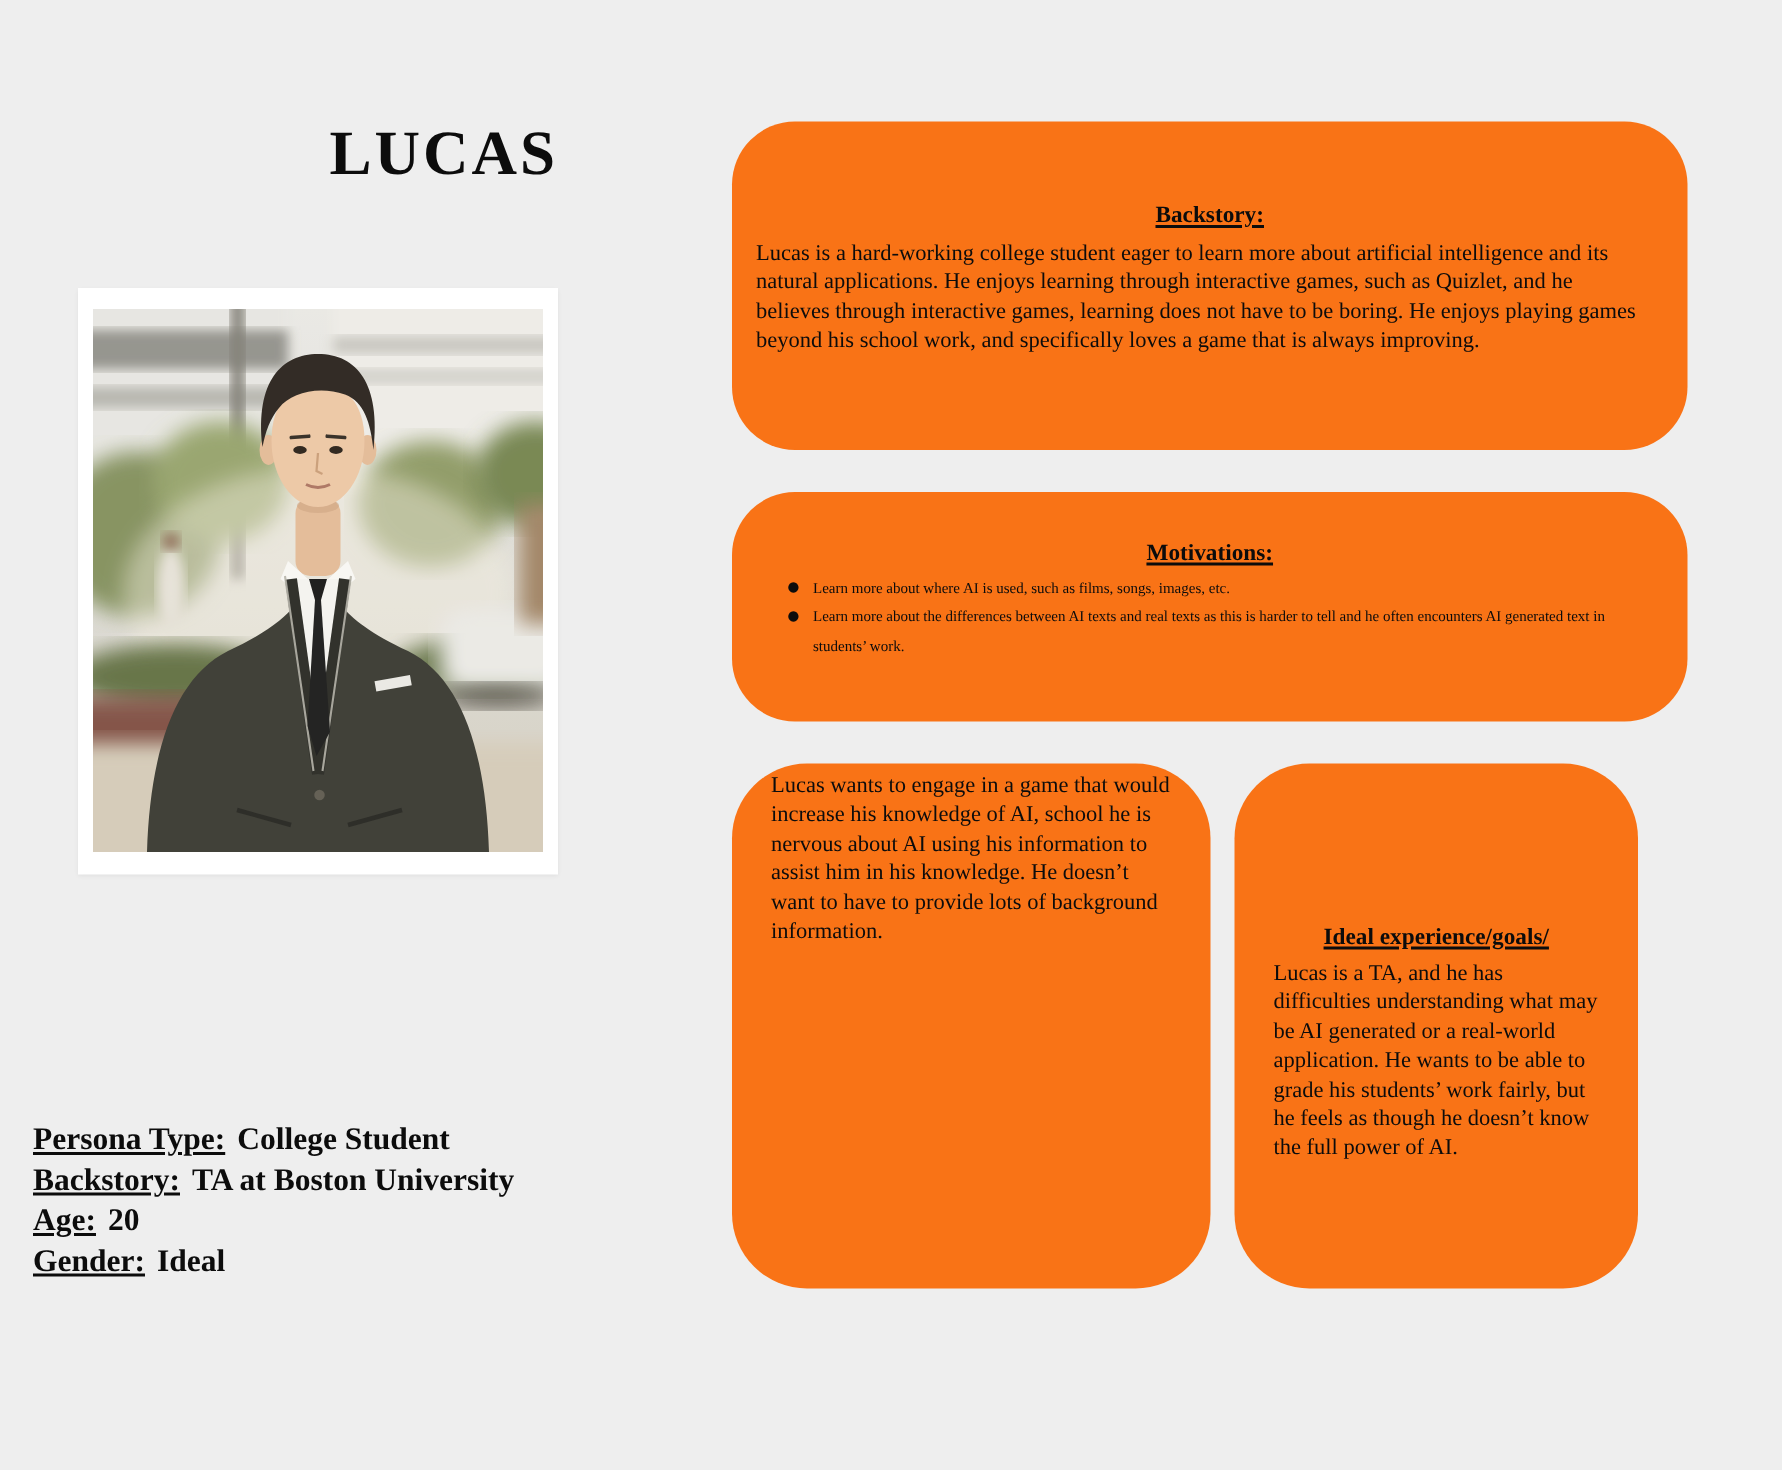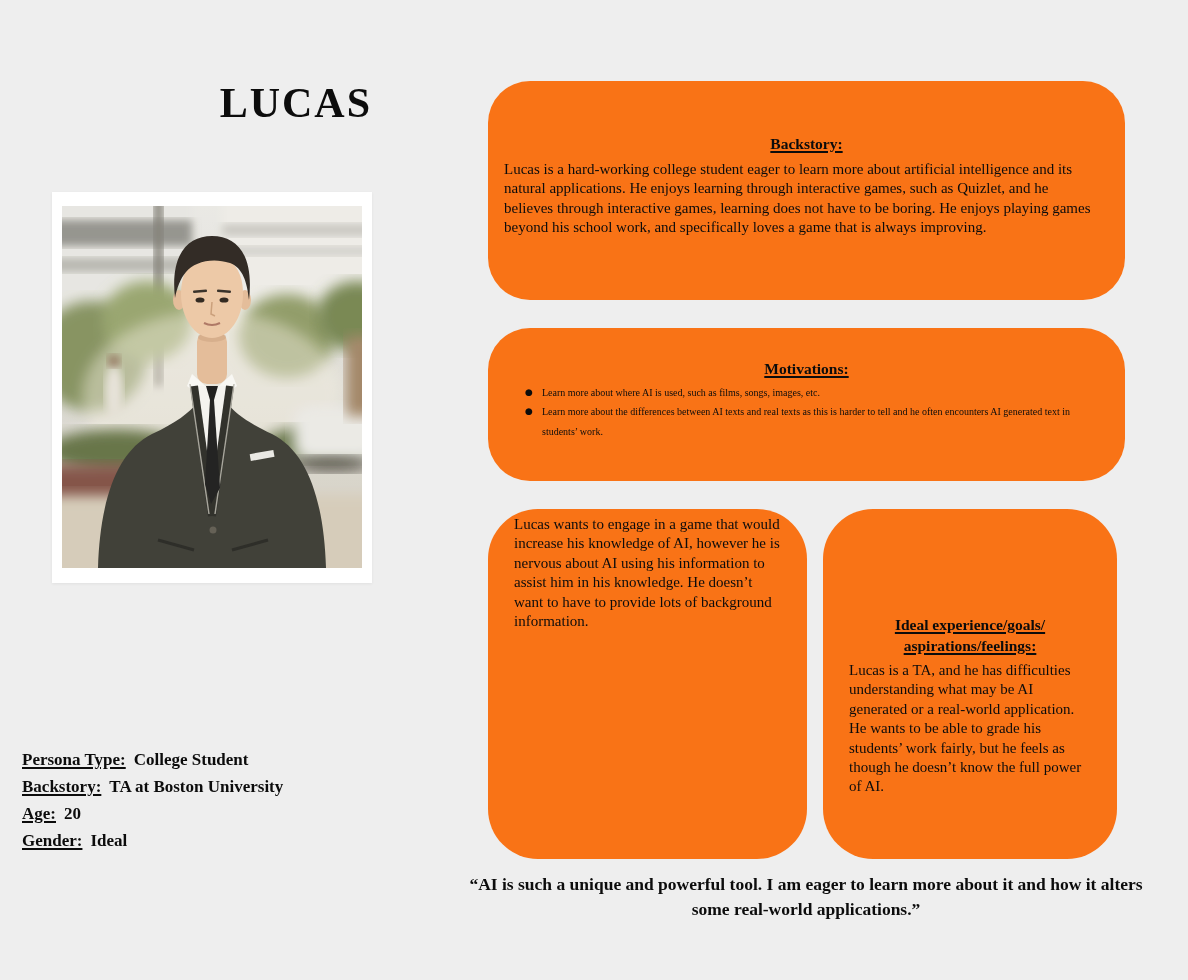--- a/index.html
+++ b/index.html
@@ -24,21 +24,21 @@
     left:52px;top:192px;width:320px;height:391px;
     background:#ffffff;
     box-shadow:0 1px 3px rgba(0,0,0,0.06);
   }
   .photo-inner{
     position:absolute;left:10px;top:14px;width:300px;height:362px;
     overflow:hidden;background:#d9d7d1;
   }
   .details{
     left:22px;top:746px;width:430px;
-    font-size:17px;line-height:27px;font-weight:bold;
+    font-size:21px;line-height:27px;font-weight:bold;
   }
   .detail-label{
     text-decoration:underline;
     text-decoration-thickness:2px;
     text-underline-offset:2px;
     margin-right:8px;
   }
 
   
   .card{
@@ -68,21 +68,21 @@
     flex:none;width:26px;text-align:center;
     font-size:9px;line-height:19.4px;
     font-family:"DejaVu Sans", sans-serif;
   }
   .bullet-text{flex:1;font-size:10px;line-height:19.4px;}
 
   #card-frustrations{left:488px;top:509px;width:319px;height:350px;border-radius:50px;}
   #card-frustrations .card-title{margin-top:108px;}
   #card-frustrations .card-body{margin:6px 24px 0 26px;}
 
-  #card-ideal{left:823px;top:509px;width:294px;height:350px;border-radius:50px;}
+  #card-ideal{left:823px;top:509px;width:269px;height:350px;border-radius:50px;}
   #card-ideal .card-title-group{margin-top:105px;}
   #card-ideal .card-body{margin:5px 23px 0 26px;}
 
   
   .quote{
     left:466px;top:872px;width:680px;
     text-align:center;
     font-size:17.5px;font-weight:bold;line-height:25px;
   }
 </style>
@@ -191,26 +191,24 @@
         <span class="bullet-text">Learn more about where AI is used, such as films, songs, images, etc.</span>
       </div>
       <div class="bullet-row">
         <span class="bullet-marker">●</span>
         <span class="bullet-text">Learn more about the differences between AI texts and real texts as this is harder to tell and he often encounters AI generated text in students’ work.</span>
       </div>
     </div>
   </div>
 
   <div class="card" id="card-frustrations">
-    <div class="card-body">Lucas wants to engage in a game that would increase his knowledge of AI, however he is nervous about AI using his information to assist him in his knowledge. He doesn’t want to have to provide lots of background information.</div>
+    <div class="card-body">Lucas wants to engage in a game that would increase his knowledge of AI, school he is nervous about AI using his information to assist him in his knowledge. He doesn’t want to have to provide lots of background information.</div>
   </div>
 
   <div class="card" id="card-ideal">
     <div class="card-title-group">
       <div class="card-title">Ideal experience/goals/</div>
-      <div class="card-title">aspirations/feelings:</div>
     </div>
     <div class="card-body">Lucas is a TA, and he has difficulties understanding what may be AI generated or a real-world application. He wants to be able to grade his students’ work fairly, but he feels as though he doesn’t know the full power of AI.</div>
   </div>
 
-  <div class="abs quote">“AI is such a unique and powerful tool. I am eager to learn more about it and how it alters some real-world applications.”</div>
 
 </div>
 
 </body></html>

